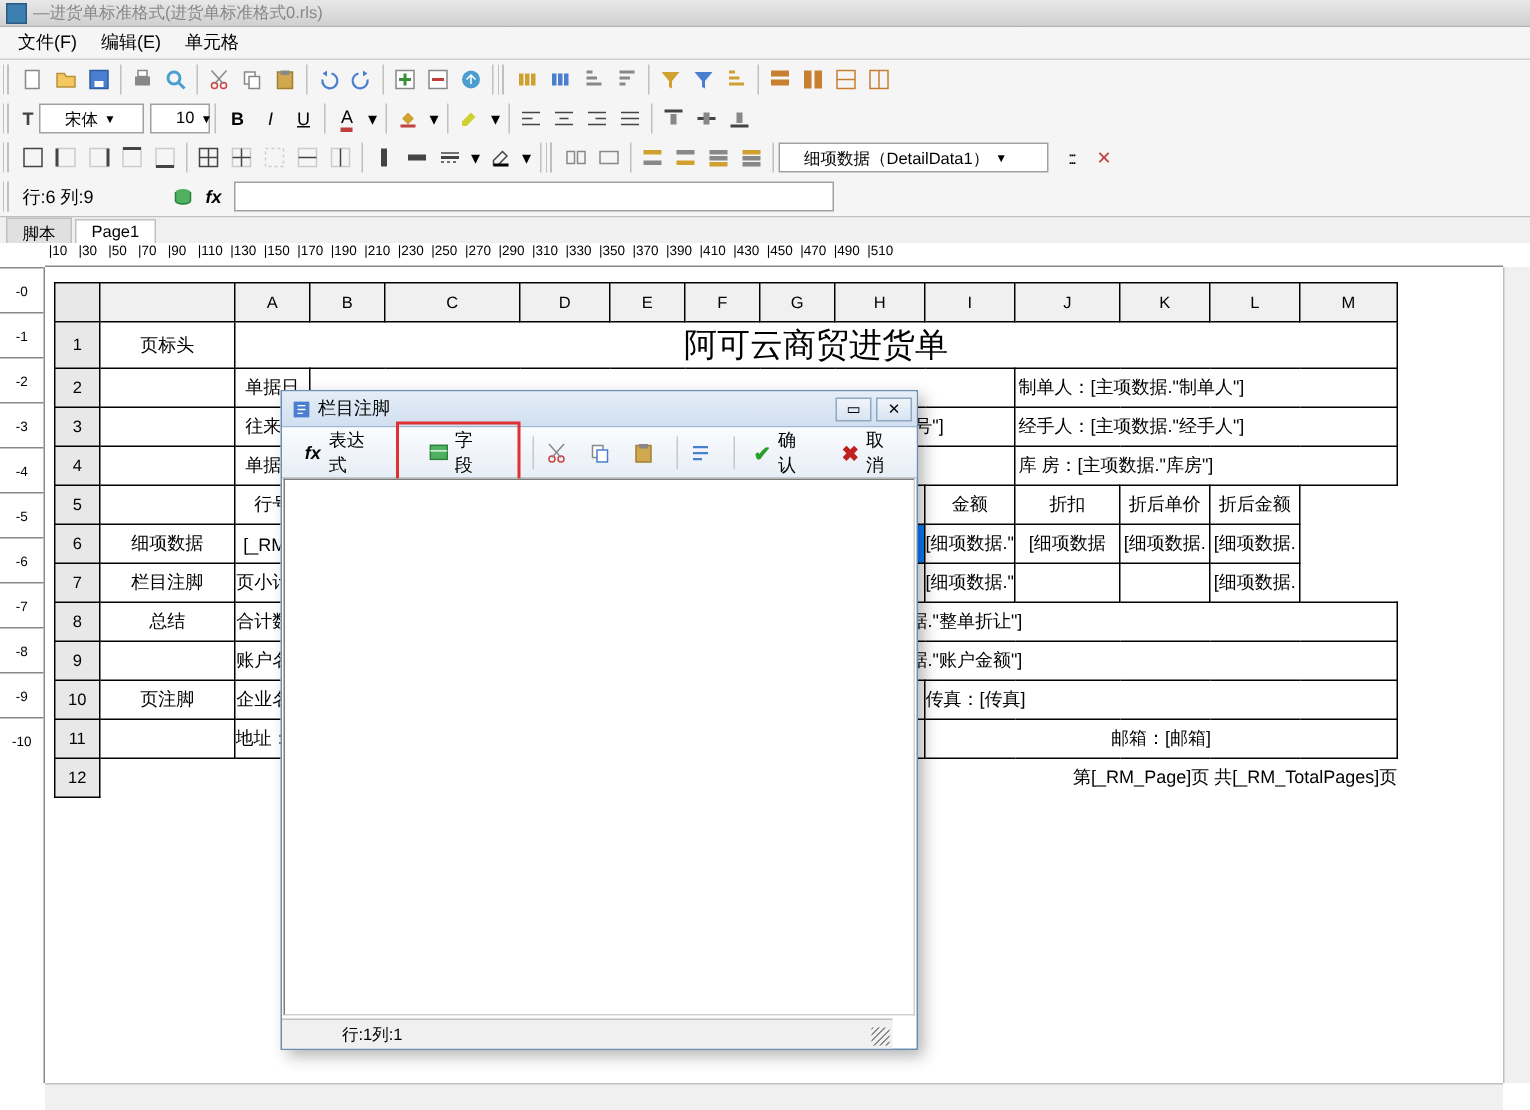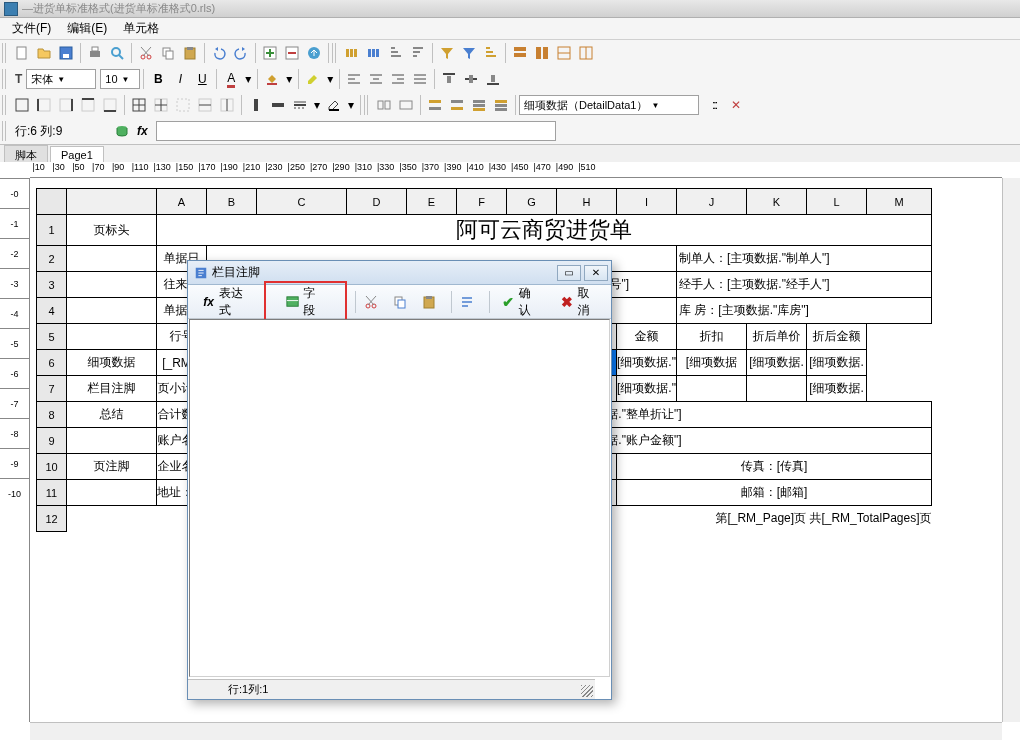--- a/index.html
+++ b/index.html
@@ -15,21 +15,21 @@
 .menu-bar .mi { padding: 2px 8px; cursor: default; }
 
 
 .toolbar-area { background: #f5f5f5; border-bottom: 1px solid #c0c0c0; }
 .tb-row { display: flex; align-items: center; height: 26px; padding-left: 2px; }
 .tb-sep { width: 1px; height: 20px; background: #c0c0c0; margin: 0 3px; }
 .tb-grip { width: 6px; height: 20px; background: repeating-linear-gradient(90deg,#c0c0c0 0 1px,transparent 1px 3px); margin-right: 3px; }
 .tb-btn { width: 22px; height: 22px; display: flex; align-items: center; justify-content: center; cursor: default; border: 1px solid transparent; }
 .tb-btn svg { width: 16px; height: 16px; }
 .tb-text { padding: 0 4px; }
-.combo { height: 20px; border: 1px solid #a0a0a0; background: #fff; display: flex; align-items: center; padding: 0 4px; font-size: 11px; position: relative; }
+.combo { height: 20px; border: 1px solid #a0a0a0; background: #fff; display: flex; align-items: center; padding: 0 16px; font-size: 11px; position: relative; }
 .combo .dd { margin-left: 4px; font-size: 8px; }
 .formula-input { flex: 1; max-width: 400px; height: 20px; border: 1px solid #a0a0a0; background: #fff; margin-left: 4px; }
 
 
 .tabs { display: flex; height: 20px; background: #f0f0f0; border-bottom: 1px solid #c0c0c0; padding-left: 4px; }
 .tab { padding: 2px 10px; border: 1px solid #c0c0c0; border-bottom: none; background: #e0e0e0; margin-right: 2px; font-size: 11px; cursor: default; }
 .tab.active { background: #fff; position: relative; top: 1px; }
 
 
 .ws { position: absolute; left: 0; top: 162px; right: 0; bottom: 0; overflow: hidden; background: #fff; }
@@ -606,21 +606,21 @@
         <td colspan="5"></td>
         <td colspan="7" style="text-align:left">金额大写：[主项数据."账户金额"]</td>
       </tr>
 
       <tr>
         <th class="rowh">10</th>
         <td>页注脚</td>
         <td>企业名称</td>
         <td colspan="6"></td>
         <td></td>
-        <td colspan="5" style="text-align:center">传真：[传真]</td>
+        <td colspan="5" style="text-align:left">传真：[传真]</td>
       </tr>
 
       <tr>
         <th class="rowh">11</th>
         <td></td>
         <td style="text-align:left">地址：</td>
         <td colspan="6"></td>
         <td></td>
         <td colspan="5" style="text-align:center">邮箱：[邮箱]</td>
       </tr>

